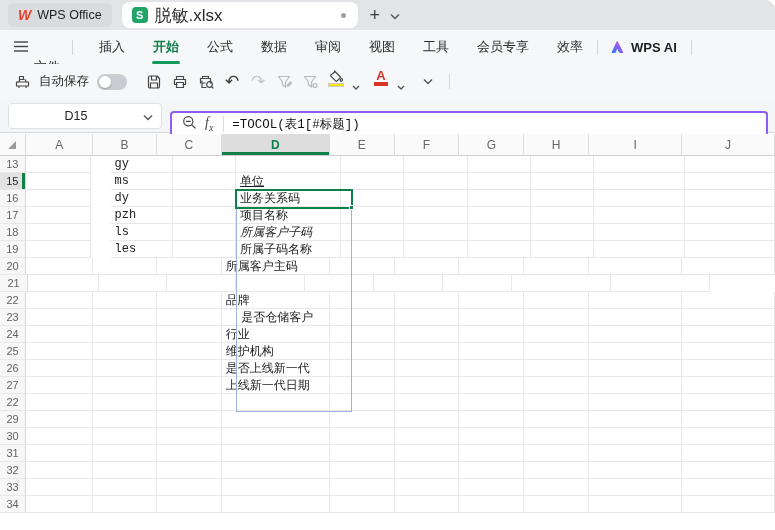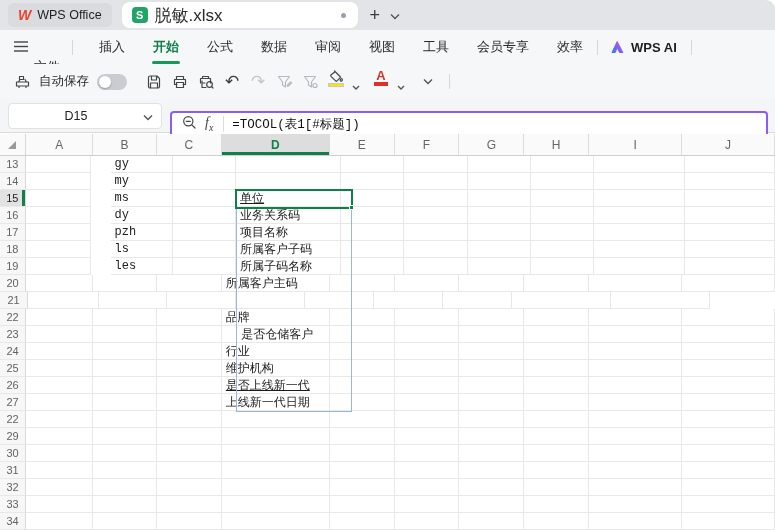--- a/index.html
+++ b/index.html
@@ -285,33 +285,20 @@
         <div class="cell" style="width: 69px;"></div>
         <div class="cell" style="width: 115px;"></div>
         <div class="cell" style="width: 69px;"></div>
         <div class="cell" style="width: 69px;"></div>
         <div class="cell" style="width: 69px;"></div>
         <div class="cell" style="width: 69px;"></div>
         <div class="cell" style="width: 99px;"></div>
         <div class="cell" style="width: 99px;"></div>
       </div>
       <div class="gridrow">
-        <div class="rowhead">14</div>
-        <div class="cell" style="width: 71px;"></div>
-        <div class="cell mono" style="width: 68px;">my</div>
-        <div class="cell" style="width: 69px;"></div>
-        <div class="cell" style="width: 115px;"></div>
-        <div class="cell" style="width: 69px;"></div>
-        <div class="cell" style="width: 69px;"></div>
-        <div class="cell" style="width: 69px;"></div>
-        <div class="cell" style="width: 69px;"></div>
-        <div class="cell" style="width: 99px;"></div>
-        <div class="cell" style="width: 99px;"></div>
-      </div>
-      <div class="gridrow">
         <div class="rowhead sel">15</div>
         <div class="cell" style="width: 71px;"></div>
         <div class="cell mono" style="width: 68px;">ms</div>
         <div class="cell" style="width: 69px;"></div>
         <div class="cell" style="width: 115px;"><span class="u">单位</span></div>
         <div class="cell" style="width: 69px;"></div>
         <div class="cell" style="width: 69px;"></div>
         <div class="cell" style="width: 69px;"></div>
         <div class="cell" style="width: 69px;"></div>
         <div class="cell" style="width: 99px;"></div>
@@ -341,21 +328,21 @@
         <div class="cell" style="width: 69px;"></div>
         <div class="cell" style="width: 69px;"></div>
         <div class="cell" style="width: 99px;"></div>
         <div class="cell" style="width: 99px;"></div>
       </div>
       <div class="gridrow">
         <div class="rowhead">18</div>
         <div class="cell" style="width: 71px;"></div>
         <div class="cell mono" style="width: 68px;">ls</div>
         <div class="cell" style="width: 69px;"></div>
-        <div class="cell" style="width: 115px;">所属客户子码</div>
+        <div class="cell" style="width: 115px; font-style: italic;">所属客户子码</div>
         <div class="cell" style="width: 69px;"></div>
         <div class="cell" style="width: 69px;"></div>
         <div class="cell" style="width: 69px;"></div>
         <div class="cell" style="width: 69px;"></div>
         <div class="cell" style="width: 99px;"></div>
         <div class="cell" style="width: 99px;"></div>
       </div>
       <div class="gridrow">
         <div class="rowhead">19</div>
         <div class="cell" style="width: 71px;"></div>
@@ -444,21 +431,21 @@
         <div class="cell" style="width: 69px;"></div>
         <div class="cell" style="width: 69px;"></div>
         <div class="cell" style="width: 99px;"></div>
         <div class="cell" style="width: 99px;"></div>
       </div>
       <div class="gridrow">
         <div class="rowhead">26</div>
         <div class="cell" style="width: 71px;"></div>
         <div class="cell" style="width: 68px;"></div>
         <div class="cell" style="width: 69px;"></div>
-        <div class="cell" style="width: 115px; text-decoration: underline;">是否上线新一代</div>
+        <div class="cell" style="width: 115px;">是否上线新一代</div>
         <div class="cell" style="width: 69px;"></div>
         <div class="cell" style="width: 69px;"></div>
         <div class="cell" style="width: 69px;"></div>
         <div class="cell" style="width: 69px;"></div>
         <div class="cell" style="width: 99px;"></div>
         <div class="cell" style="width: 99px;"></div>
       </div>
       <div class="gridrow">
         <div class="rowhead">27</div>
         <div class="cell" style="width: 71px;"></div>

